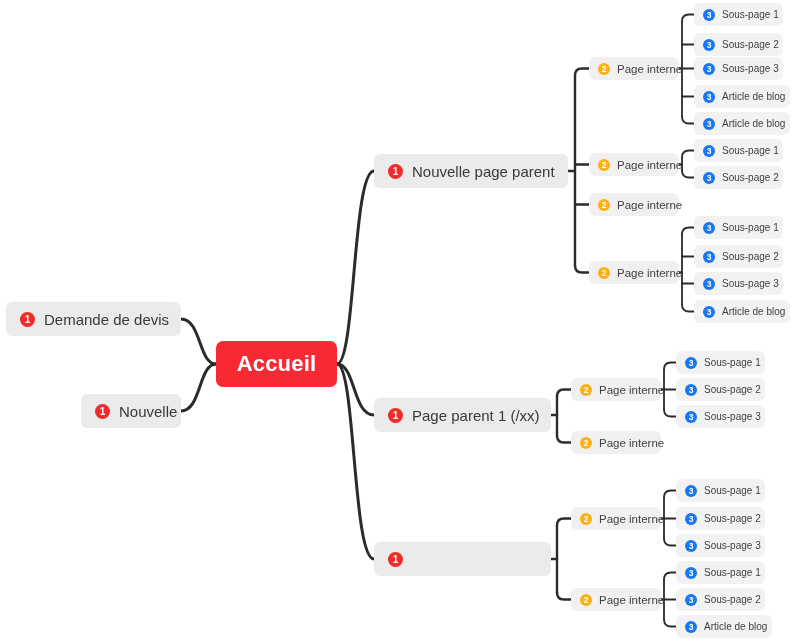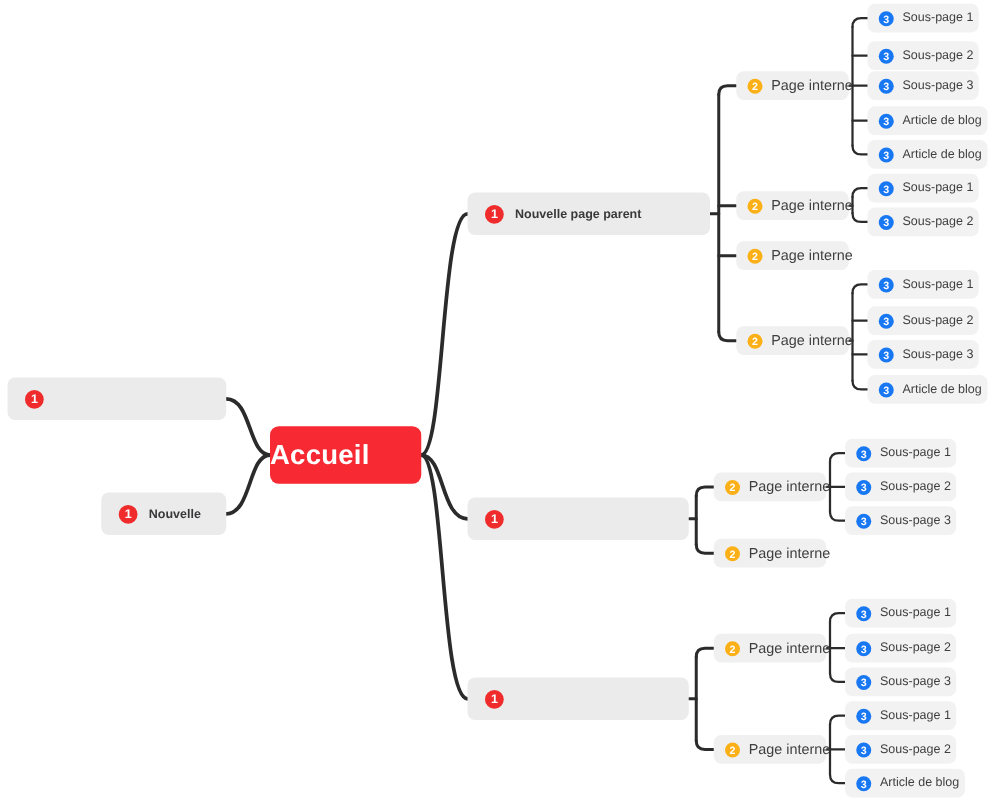--- a/index.html
+++ b/index.html
@@ -32,20 +32,21 @@
     display: flex;
     align-items: center;
     box-sizing: border-box;
     white-space: nowrap;
     border-radius: 6px;
     background: #ebebeb;
   }
   .node.root {
     background: #f72a33;
     border-radius: 7px;
+    justify-content: center;
   }
   .node.lvl1 {
     padding: 0 14px;
     height: 34px;
   }
   .node.lvl2 {
     padding: 0 9px;
     height: 23px;
     background: #f0f0f0;
   }
@@ -57,23 +58,22 @@
   .node-label {
     color: #3c3c3c;
   }
   .root .node-label {
     color: #ffffff;
     font-size: 22px;
     font-weight: bold;
     letter-spacing: 0.2px;
   }
   .lvl1 .node-label {
-    font-size: 10px;
+    font-size: 15px;
     color: #39393b;
-    font-weight: bold;
   }
   .lvl2 .node-label {
     font-size: 11.5px;
     color: #3f3f41;
   }
   .lvl3 .node-label {
     font-size: 10px;
     color: #3f3f41;
   }
   .badge {
@@ -162,31 +162,33 @@
       <path d="M664,579.5 L664,619.5" fill="none" stroke="#2b2b2b" stroke-width="1.8" stroke-linecap="round" stroke-linejoin="round"></path>
       <path d="M664,579.5 Q664,572.5 671,572.5 L676,572.5" fill="none" stroke="#2b2b2b" stroke-width="1.8" stroke-linecap="round" stroke-linejoin="round"></path>
       <path d="M664,599.5 L676,599.5" fill="none" stroke="#2b2b2b" stroke-width="1.8" stroke-linecap="round" stroke-linejoin="round"></path>
       <path d="M664,619.5 Q664,626.5 671,626.5 L676,626.5" fill="none" stroke="#2b2b2b" stroke-width="1.8" stroke-linecap="round" stroke-linejoin="round"></path>
     </svg>
 <div class="node root" style="left: 216px; top: 341px; width: 121px; height: 46px;">
       <span class="node-label">Accueil</span>
     </div>
     <div class="node lvl1" style="left: 6px; top: 302px; width: 175px; height: 34px;">
       <span class="badge b1">1</span>
+      <span class="node-label">Demande de devis</span>
     </div>
     <div class="node lvl1" style="left: 81px; top: 394px; width: 100px; height: 34px;">
       <span class="badge b1">1</span>
       <span class="node-label">Nouvelle</span>
     </div>
     <div class="node lvl1" style="left: 374px; top: 154px; width: 194px; height: 34px;">
       <span class="badge b1">1</span>
       <span class="node-label">Nouvelle page parent</span>
     </div>
     <div class="node lvl1" style="left: 374px; top: 398px; width: 177px; height: 34px;">
       <span class="badge b1">1</span>
+      <span class="node-label">Page parent 1 (/xx)</span>
     </div>
     <div class="node lvl1" style="left: 374px; top: 542px; width: 177px; height: 34px;">
       <span class="badge b1">1</span>
     </div>
     <div class="node lvl2" style="left: 589px; top: 57px; width: 90px; height: 23px;">
       <span class="badge b2">2</span>
       <span class="node-label">Page interne</span>
     </div>
     <div class="node lvl2" style="left: 589px; top: 153px; width: 90px; height: 23px;">
       <span class="badge b2">2</span>

